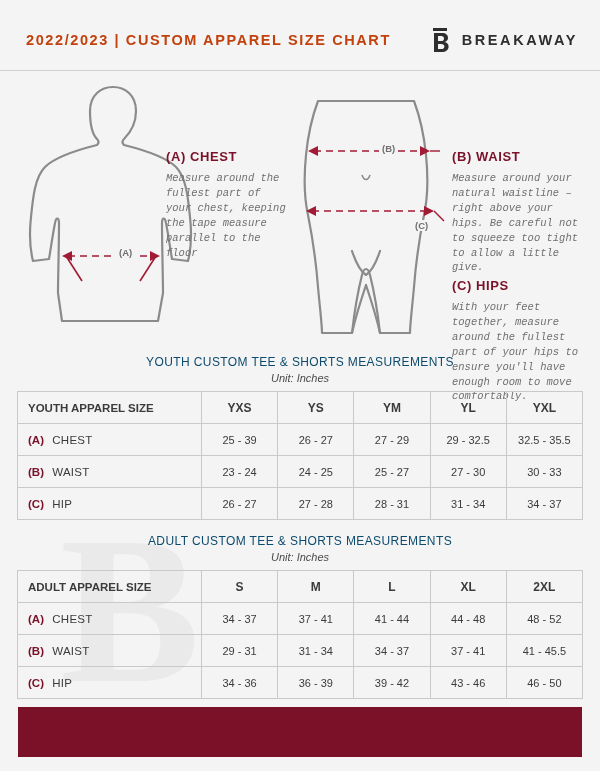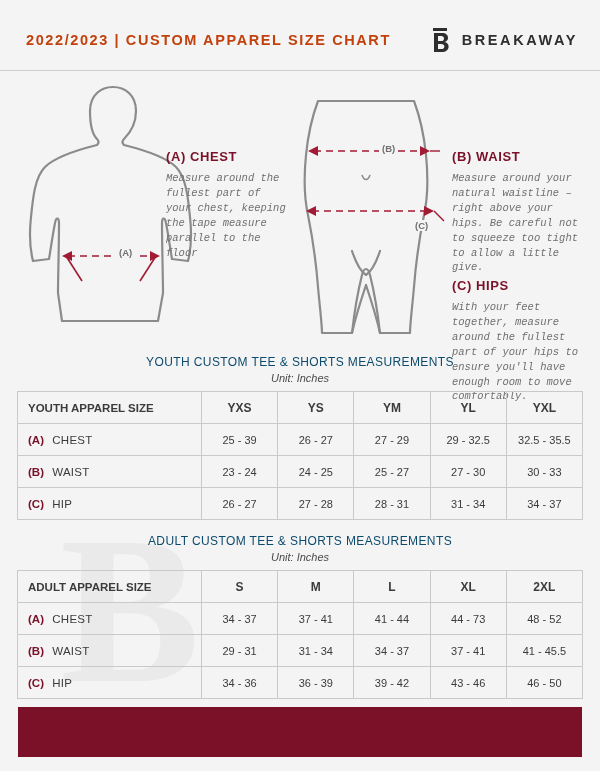--- a/index.html
+++ b/index.html
@@ -368,21 +368,21 @@
       </thead>
       <tbody>
         <tr>
           <td class="rowhead">
             <span class="lbl" style="margin-right: 5px;">(A)</span>
             <span class="rowlabel">CHEST</span>
           </td>
           <td class="val">34 - 37</td>
           <td class="val">37 - 41</td>
           <td class="val">41 - 44</td>
-          <td class="val">44 - 73</td>
+          <td class="val">44 - 48</td>
           <td class="val">48 - 52</td>
         </tr>
         <tr>
           <td class="rowhead">
             <span class="lbl" style="margin-right: 5px;">(B)</span>
             <span class="rowlabel">WAIST</span>
           </td>
           <td class="val">29 - 31</td>
           <td class="val">31 - 34</td>
           <td class="val">34 - 37</td>

